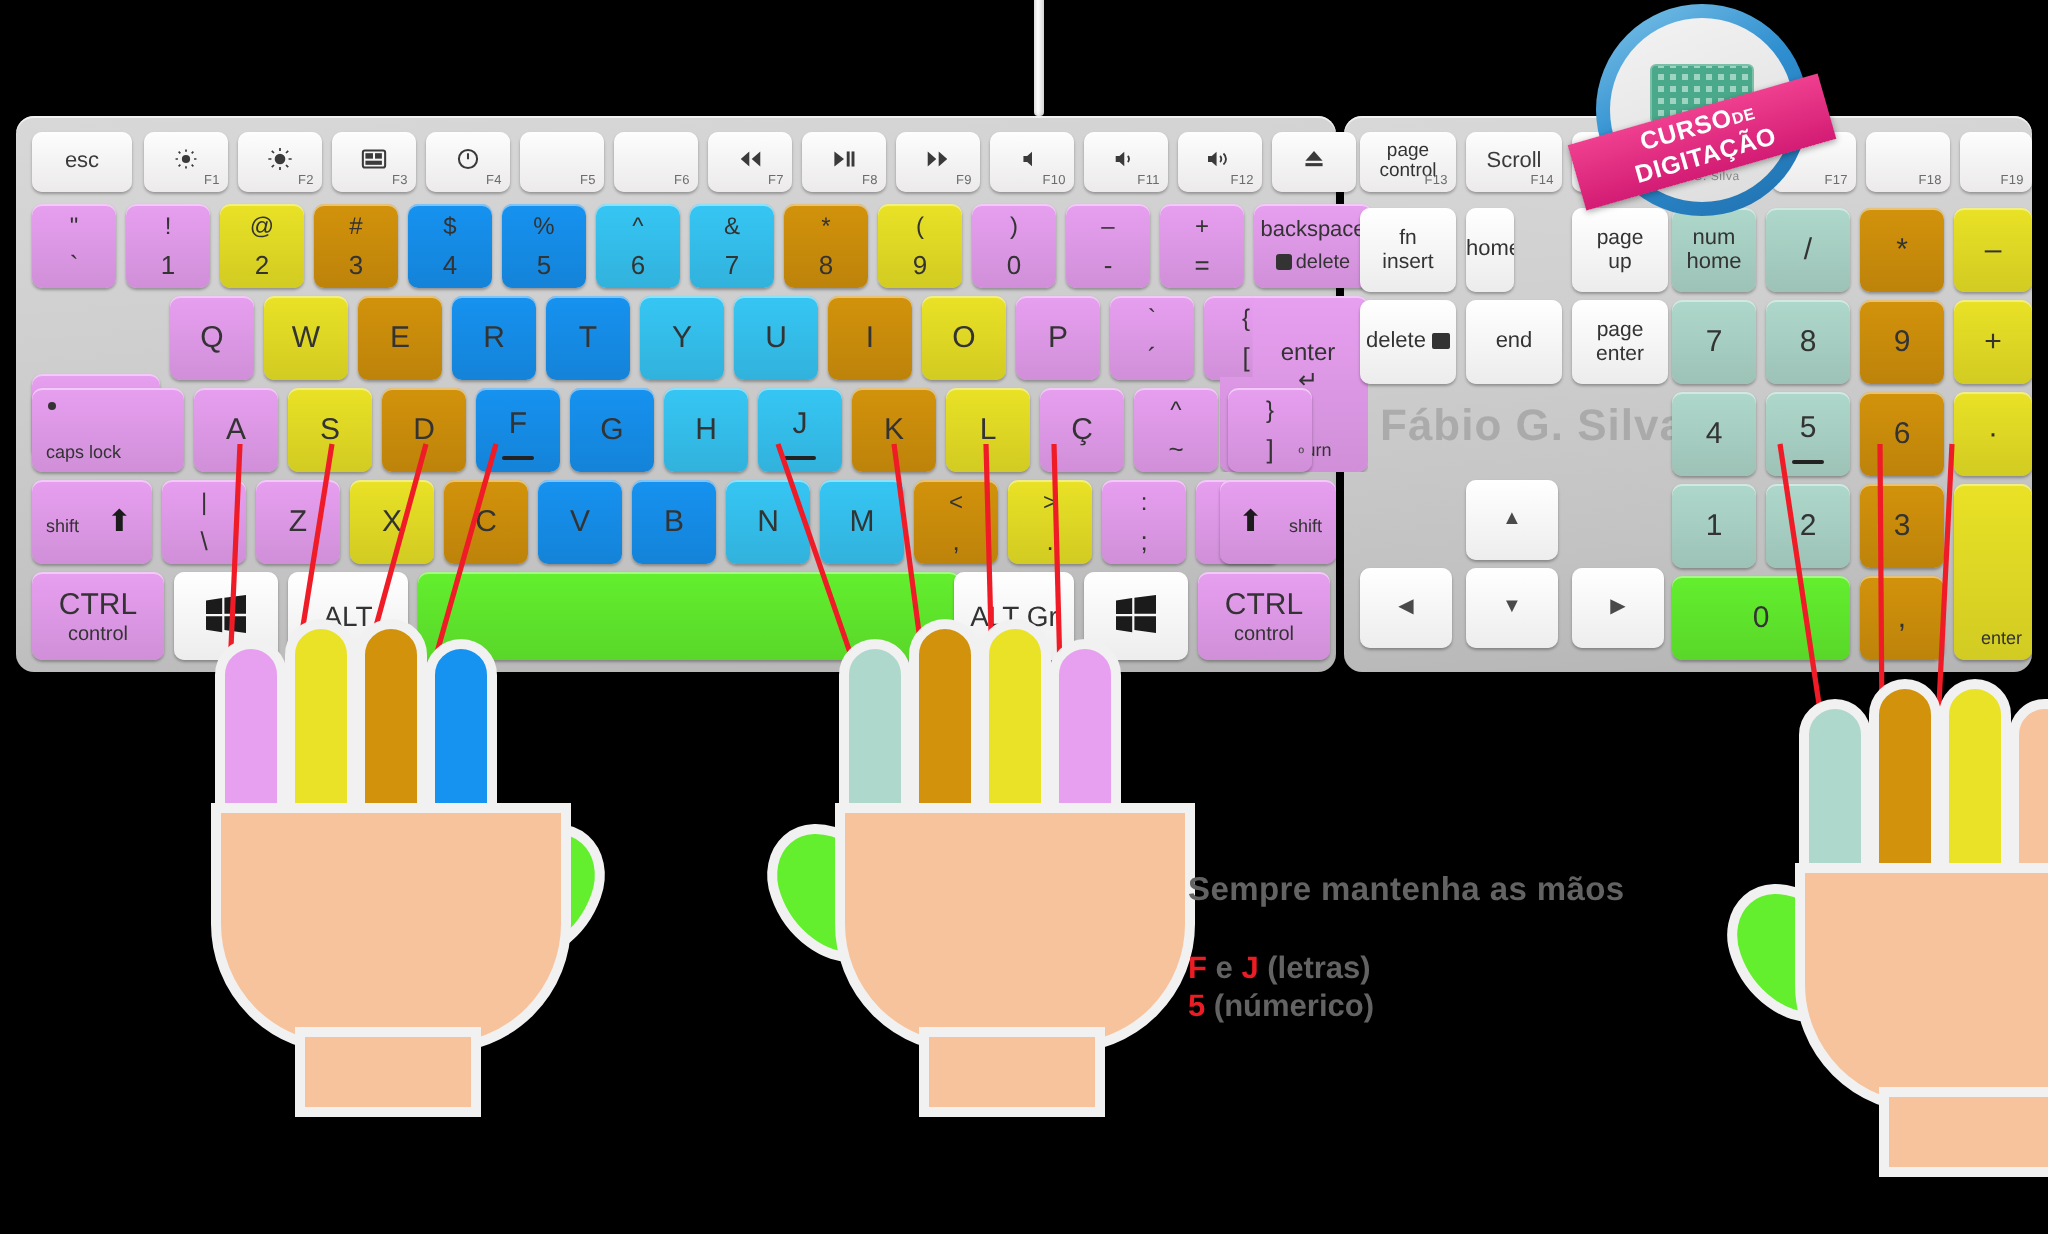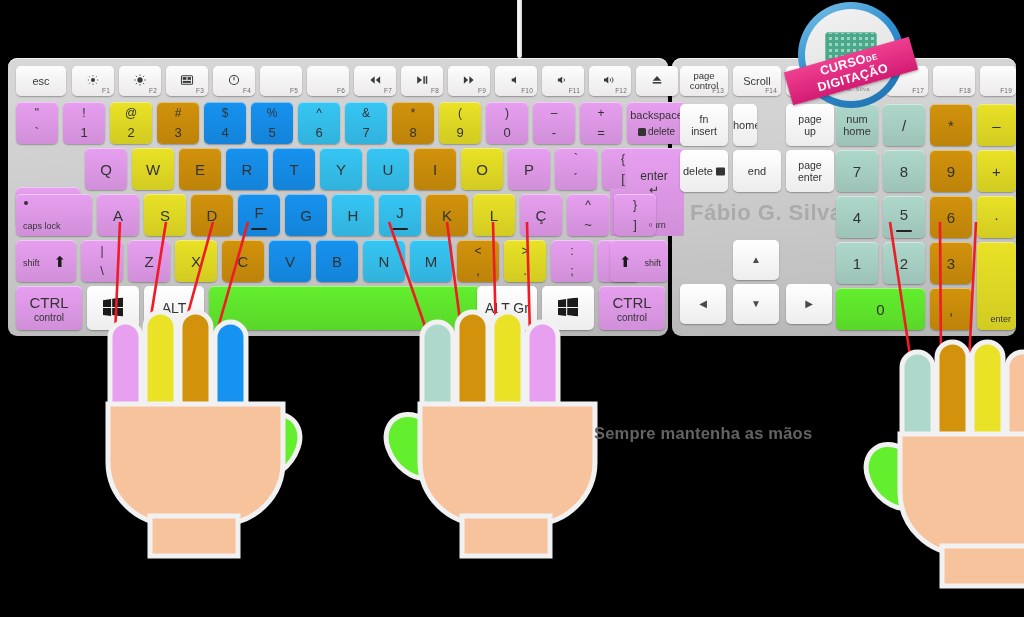--- a/index.html
+++ b/index.html
@@ -80,21 +80,21 @@
     color:#8a8a8a; letter-spacing:.3px; }
 
   
   #guides{ position:absolute; left:0; top:0; width:1024px; height:617px; pointer-events:none; }
 
   
   .hand{ position:absolute; }
   .hand svg{ display:block; overflow:visible; }
 
   
-  #tipbox{ position:absolute; left:594px; top:424px; width:300px; }
+  #tipbox{ position:absolute; left:594px; top:436px; width:300px; }
   #tipbox .l1,#tipbox .l2{ color:#636363; font-size:16.5px; font-weight:bold; line-height:19px;
     letter-spacing:.2px; }
   #tipbox .keys{ margin-top:20px; }
   #tipbox .kl{ color:#636363; font-size:15.5px; font-weight:bold; line-height:19px; }
   #tipbox .r{ color:#ec1c24; }
 </style>
 </head>
 <body>
 
 <div id="stage">
@@ -601,15 +601,23 @@
     <div class="kbicon"></div>
     <div class="signature">Fábio G. Silva</div>
     <div class="ribbon">
       <div class="rb1"><span>CURSO</span><small>DE</small></div>
       <div class="rb2">DIGITAÇÃO</div>
     </div>
   </div>
 
   <div id="tipbox">
     <div class="l1">Sempre mantenha as mãos</div>
+    <div class="keys">
+      <div class="kl">
+        <span class="r">F</span><span> e </span><span class="r">J</span><span> (letras)</span>
+      </div>
+      <div class="kl">
+        <span class="r">5</span><span> (númerico)</span>
+      </div>
+    </div>
   </div>
 
 </div>
 
 </body></html>

